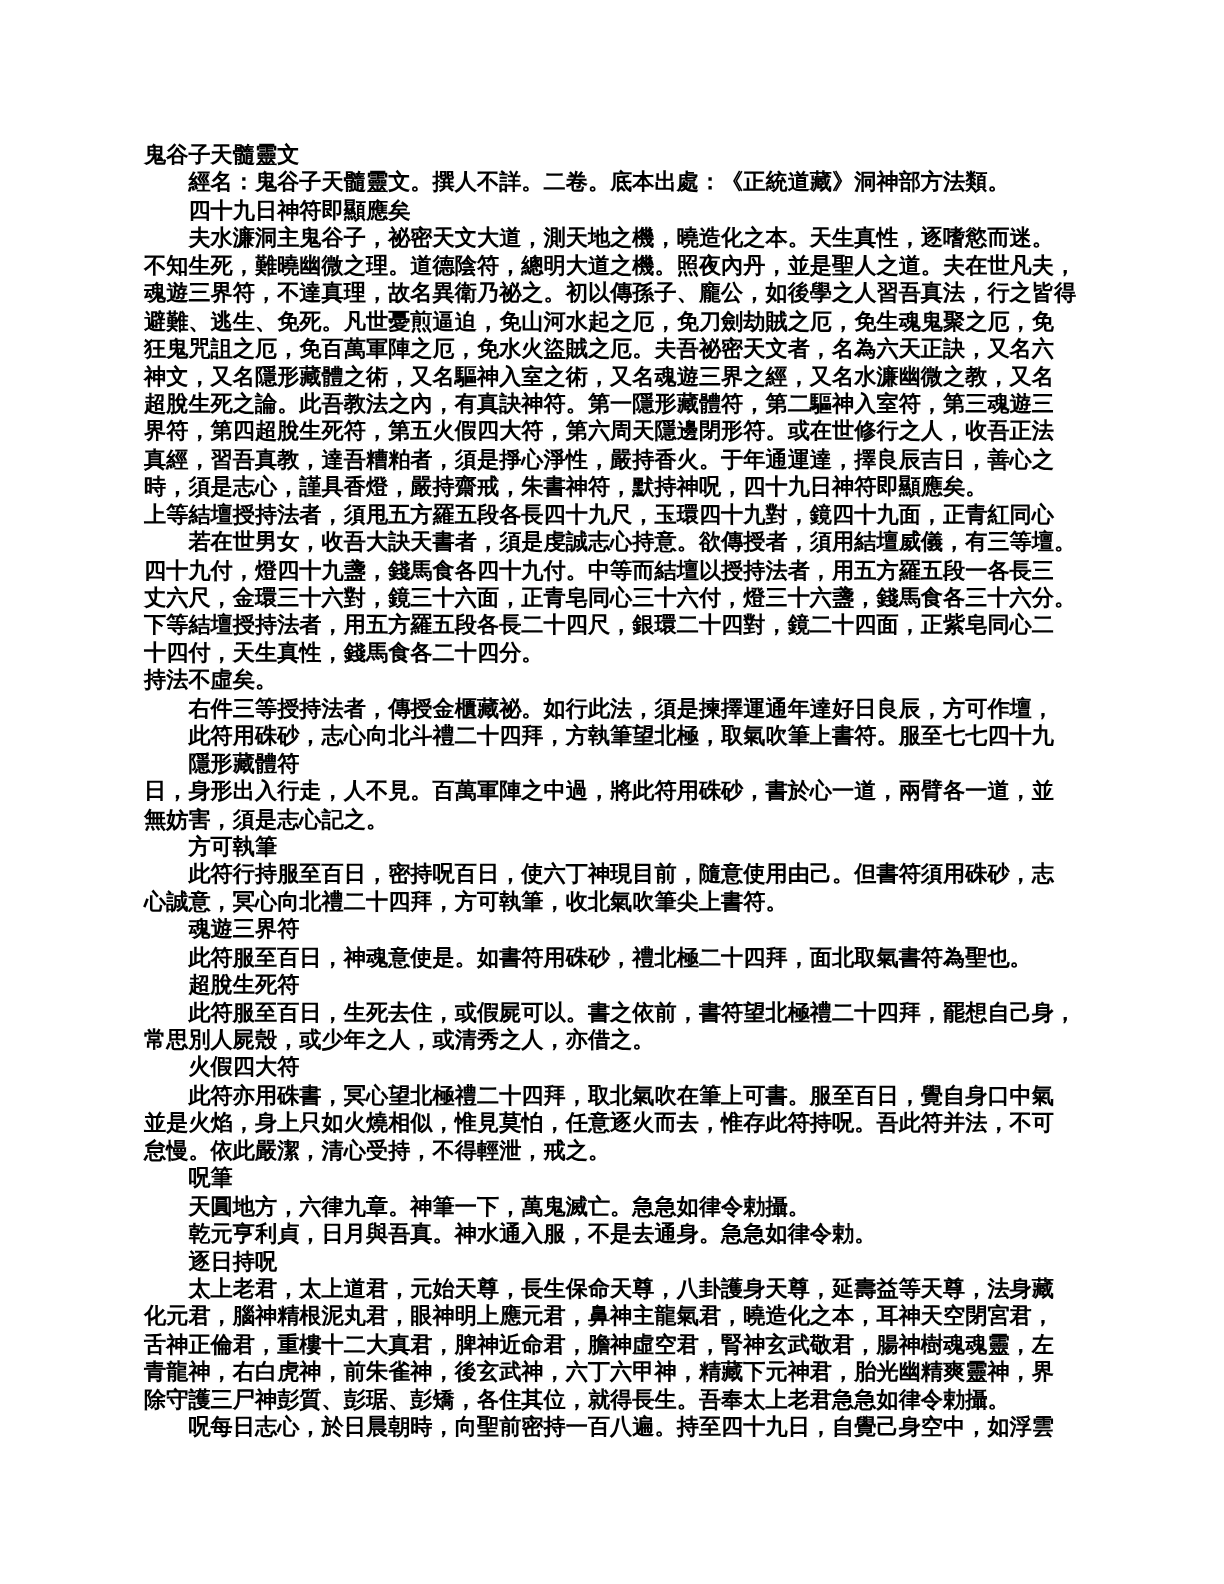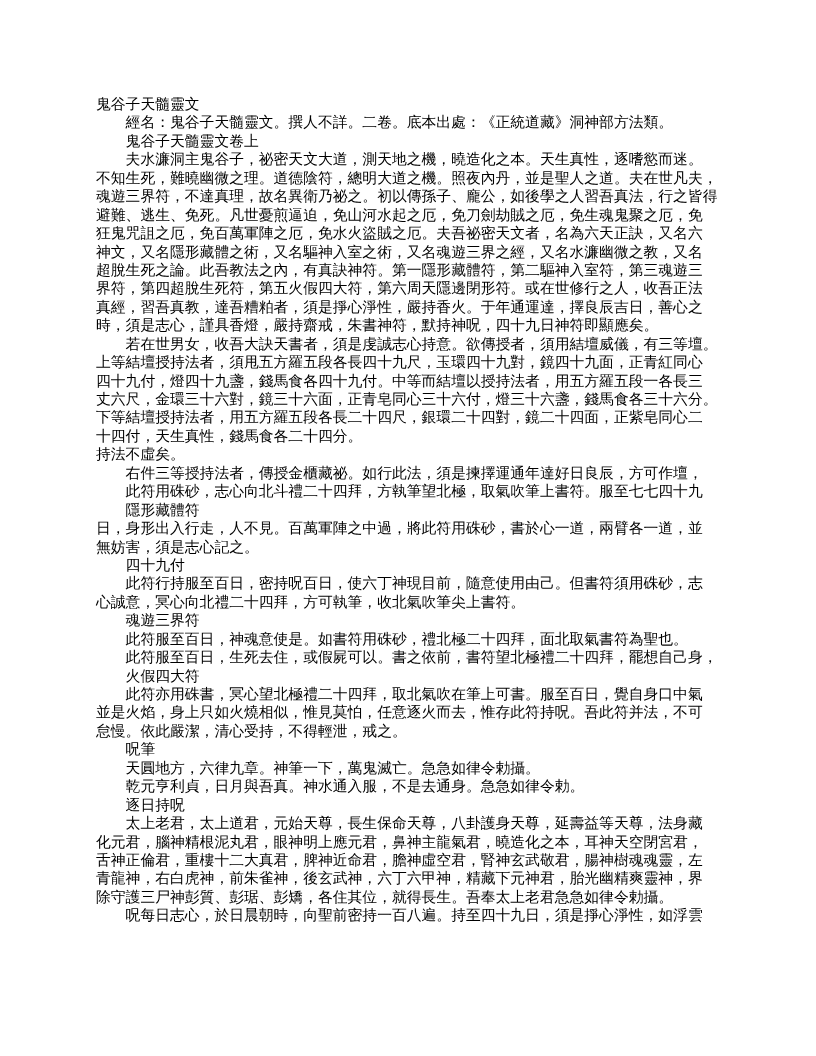--- a/index.html
+++ b/index.html
@@ -28,69 +28,72 @@
     top: 95px;
     width: 628px;
     color: #000000;
     font-size: 14.8px;
     line-height: 18.45px;
   }
   .line {
     height: 18.45px;
     white-space: nowrap;
     overflow: visible;
+    font-weight: bold;
   }
   .line.indent {
     padding-left: 29.6px; 
   }
 </style>
 </head>
 <body>
 
 <div class="page">
   <div class="doc" id="doc">
       <div class="line">鬼谷子天髓靈文</div>
       <div class="line indent">經名：鬼谷子天髓靈文。撰人不詳。二卷。底本出處：《正統道藏》洞神部方法類。</div>
-      <div class="line indent">鬼谷子天髓靈文卷上</div>
+      <div class="line indent">四十九日神符即顯應矣</div>
       <div class="line indent">夫水濂洞主鬼谷子，祕密天文大道，測天地之機，曉造化之本。天生真性，逐嗜慾而迷。</div>
       <div class="line">不知生死，難曉幽微之理。道德陰符，總明大道之機。照夜內丹，並是聖人之道。夫在世凡夫，</div>
       <div class="line">魂遊三界符，不達真理，故名異衛乃祕之。初以傳孫子、龐公，如後學之人習吾真法，行之皆得</div>
       <div class="line">避難、逃生、免死。凡世憂煎逼迫，免山河水起之厄，免刀劍劫賊之厄，免生魂鬼聚之厄，免</div>
       <div class="line">狂鬼咒詛之厄，免百萬軍陣之厄，免水火盜賊之厄。夫吾祕密天文者，名為六天正訣，又名六</div>
       <div class="line">神文，又名隱形藏體之術，又名驅神入室之術，又名魂遊三界之經，又名水濂幽微之教，又名</div>
       <div class="line">超脫生死之論。此吾教法之內，有真訣神符。第一隱形藏體符，第二驅神入室符，第三魂遊三</div>
       <div class="line">界符，第四超脫生死符，第五火假四大符，第六周天隱邊閉形符。或在世修行之人，收吾正法</div>
       <div class="line">真經，習吾真教，達吾糟粕者，須是掙心淨性，嚴持香火。于年通運達，擇良辰吉日，善心之</div>
       <div class="line">時，須是志心，謹具香燈，嚴持齋戒，朱書神符，默持神呪，四十九日神符即顯應矣。</div>
+      <div class="line">上等結壇授持法者，須甩五方羅五段各長四十九尺，玉環四十九對，鏡四十九面，正青紅同心</div>
       <div class="line indent">若在世男女，收吾大訣天書者，須是虔誠志心持意。欲傳授者，須用結壇威儀，有三等壇。</div>
-      <div class="line">上等結壇授持法者，須甩五方羅五段各長四十九尺，玉環四十九對，鏡四十九面，正青紅同心</div>
       <div class="line">四十九付，燈四十九盞，錢馬食各四十九付。中等而結壇以授持法者，用五方羅五段一各長三</div>
       <div class="line">丈六尺，金環三十六對，鏡三十六面，正青皂同心三十六付，燈三十六盞，錢馬食各三十六分。</div>
       <div class="line">下等結壇授持法者，用五方羅五段各長二十四尺，銀環二十四對，鏡二十四面，正紫皂同心二</div>
       <div class="line">十四付，天生真性，錢馬食各二十四分。</div>
       <div class="line">持法不虛矣。</div>
       <div class="line indent">右件三等授持法者，傳授金櫃藏祕。如行此法，須是揀擇運通年達好日良辰，方可作壇，</div>
       <div class="line indent">此符用硃砂，志心向北斗禮二十四拜，方執筆望北極，取氣吹筆上書符。服至七七四十九</div>
       <div class="line indent">隱形藏體符</div>
       <div class="line">日，身形出入行走，人不見。百萬軍陣之中過，將此符用硃砂，書於心一道，兩臂各一道，並</div>
       <div class="line">無妨害，須是志心記之。</div>
-      <div class="line indent">四十九付</div>
+      <div class="line indent">方可執筆</div>
       <div class="line indent">此符行持服至百日，密持呪百日，使六丁神現目前，隨意使用由己。但書符須用硃砂，志</div>
       <div class="line">心誠意，冥心向北禮二十四拜，方可執筆，收北氣吹筆尖上書符。</div>
       <div class="line indent">魂遊三界符</div>
       <div class="line indent">此符服至百日，神魂意使是。如書符用硃砂，禮北極二十四拜，面北取氣書符為聖也。</div>
+      <div class="line indent">超脫生死符</div>
       <div class="line indent">此符服至百日，生死去住，或假屍可以。書之依前，書符望北極禮二十四拜，罷想自己身，</div>
+      <div class="line">常思別人屍殼，或少年之人，或清秀之人，亦借之。</div>
       <div class="line indent">火假四大符</div>
       <div class="line indent">此符亦用硃書，冥心望北極禮二十四拜，取北氣吹在筆上可書。服至百日，覺自身口中氣</div>
       <div class="line">並是火焰，身上只如火燒相似，惟見莫怕，任意逐火而去，惟存此符持呪。吾此符并法，不可</div>
       <div class="line">怠慢。依此嚴潔，清心受持，不得輕泄，戒之。</div>
       <div class="line indent">呪筆</div>
       <div class="line indent">天圓地方，六律九章。神筆一下，萬鬼滅亡。急急如律令勅攝。</div>
       <div class="line indent">乾元亨利貞，日月與吾真。神水通入服，不是去通身。急急如律令勅。</div>
       <div class="line indent">逐日持呪</div>
       <div class="line indent">太上老君，太上道君，元始天尊，長生保命天尊，八卦護身天尊，延壽益等天尊，法身藏</div>
       <div class="line">化元君，腦神精根泥丸君，眼神明上應元君，鼻神主龍氣君，曉造化之本，耳神天空閉宮君，</div>
       <div class="line">舌神正倫君，重樓十二大真君，脾神近命君，膽神虛空君，腎神玄武敬君，腸神樹魂魂靈，左</div>
       <div class="line">青龍神，右白虎神，前朱雀神，後玄武神，六丁六甲神，精藏下元神君，胎光幽精爽靈神，界</div>
       <div class="line">除守護三尸神彭質、彭琚、彭矯，各住其位，就得長生。吾奉太上老君急急如律令勅攝。</div>
-      <div class="line indent">呪每日志心，於日晨朝時，向聖前密持一百八遍。持至四十九日，須是掙心淨性，如浮雲</div>
+      <div class="line indent">呪每日志心，於日晨朝時，向聖前密持一百八遍。持至四十九日，自覺己身空中，如浮雲</div>
     </div>
 </div>
 
 </body></html>

